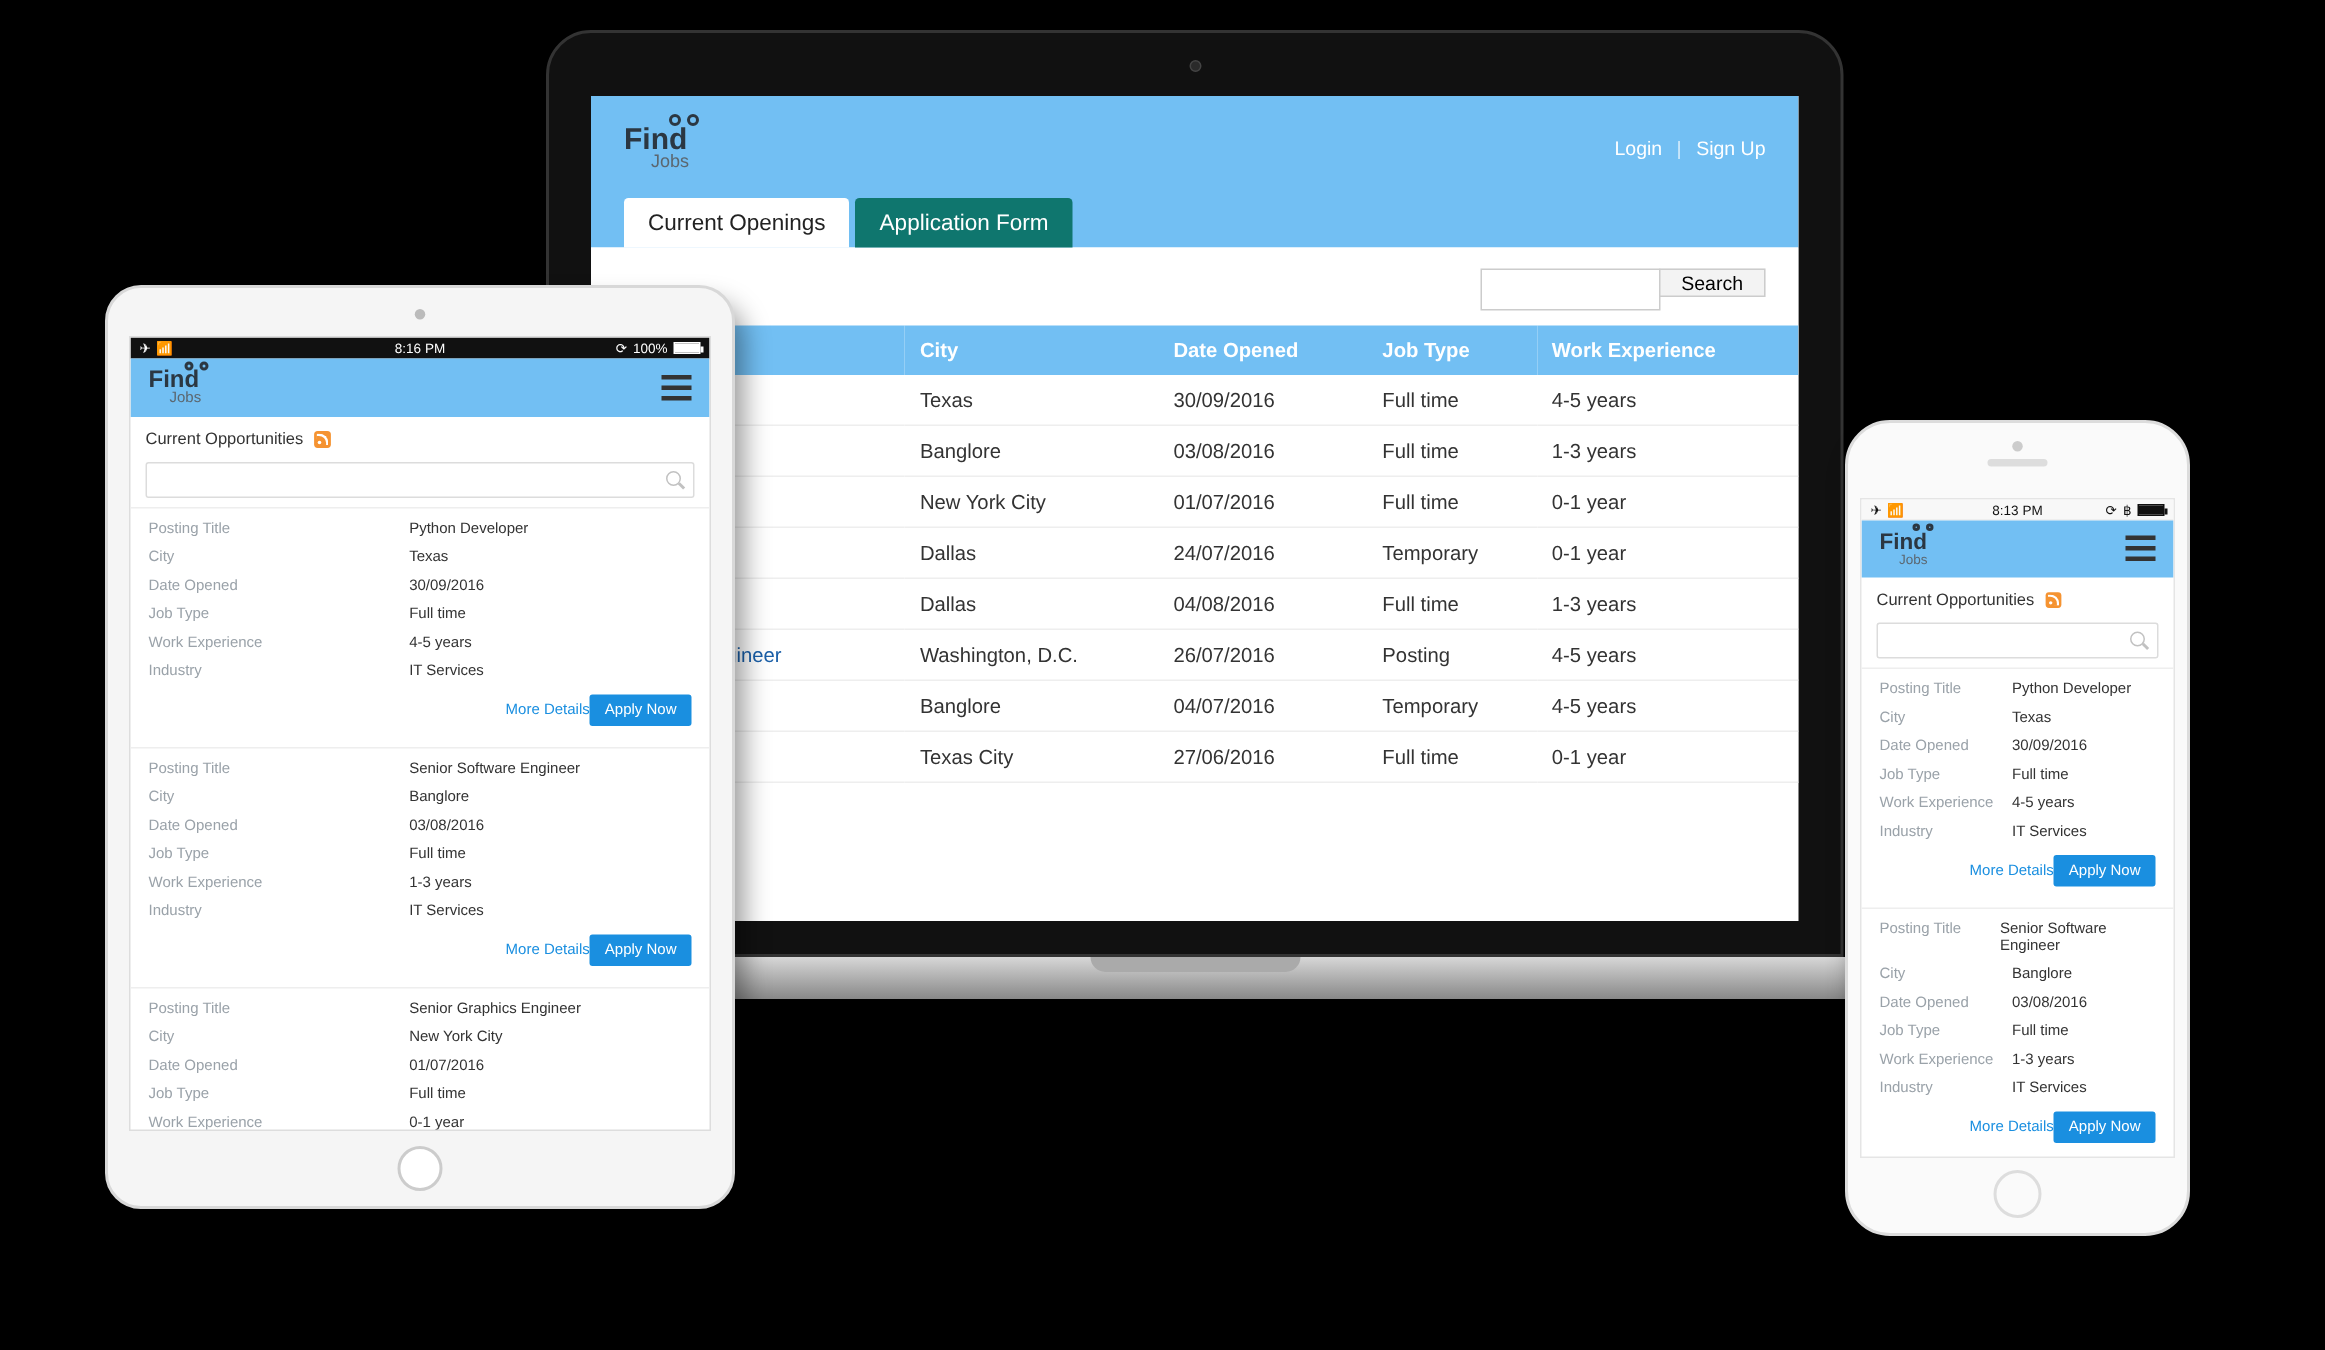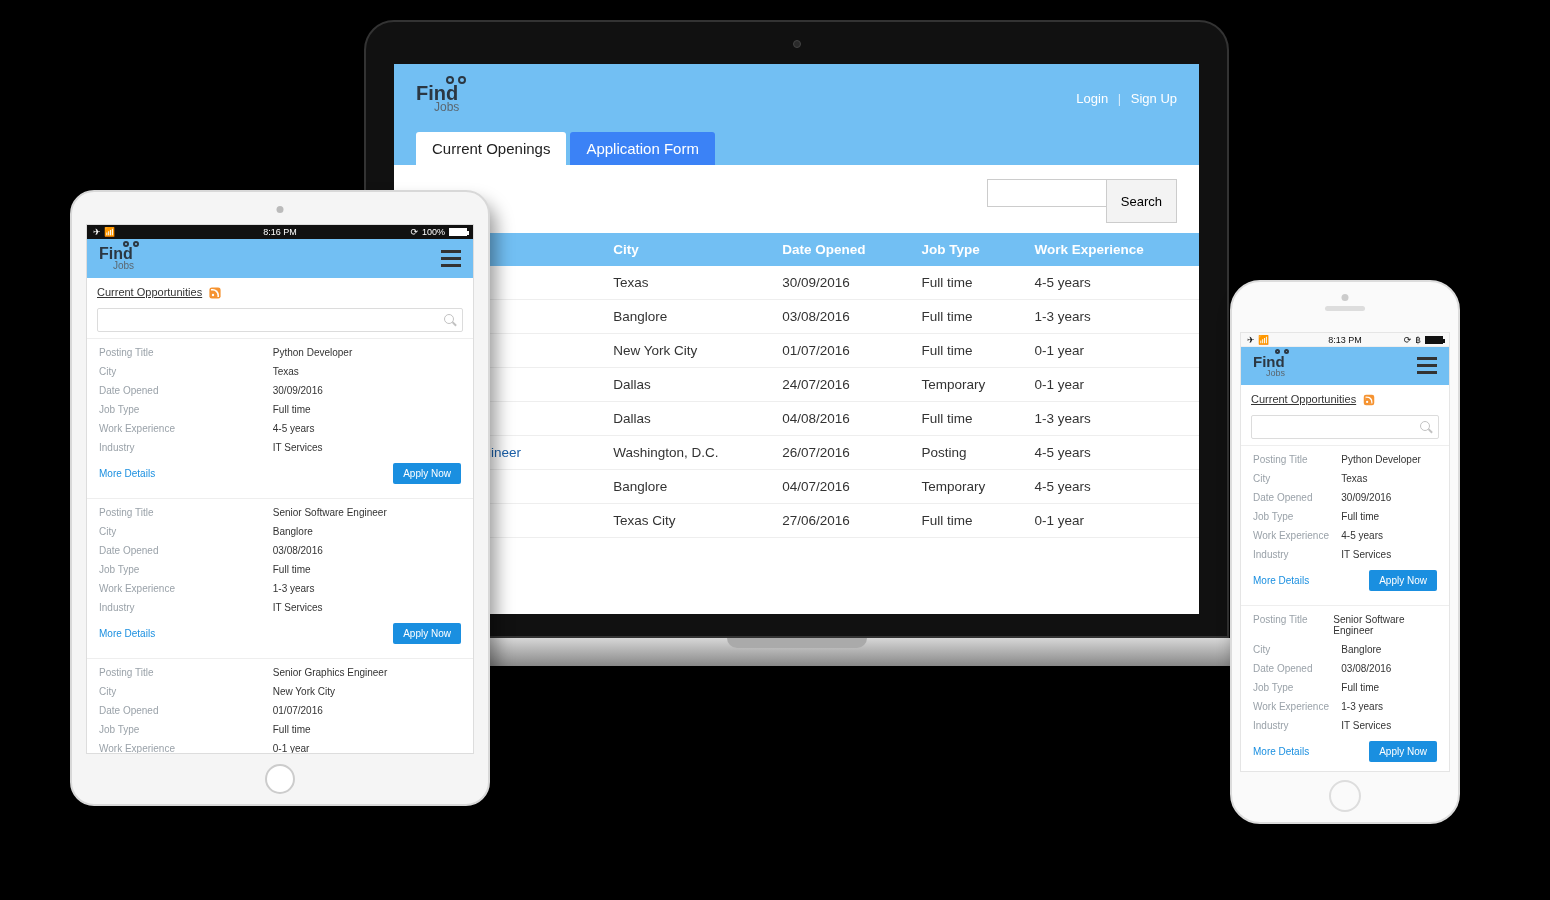--- a/index.html
+++ b/index.html
@@ -62,32 +62,32 @@
   .logo-dots span{width:8px;height:8px;border:2px solid #2b3742;border-radius:50%;display:inline-block;}
   .lp-auth { font-size:13px; color:#fff; }
   .lp-auth a { color:#fff; text-decoration:none; }
   .lp-auth .sep { margin:0 6px; opacity:.7;}
 
   .lp-tabbar { display:flex; background:#72bff3; padding:0 0 0 22px;}
   .lp-tab {
     background:#fff; color:#222; padding:8px 16px; font-size:15px;
     border-radius:3px 3px 0 0; margin-right:4px; cursor:pointer;
   }
-  .lp-tab.alt { background:#3b82f6; color:#fff;}
+  .lp-tab.alt { background:#0f766e; color:#fff;}
 
   .lp-body { padding: 12px 0 0 0; background:#fff;}
   .lp-pagetitle-row { display:flex; align-items:center; padding:4px 22px 10px 0;}
   .lp-pagetitle { font-size:16px; color:#333; }
   .rss-icon { width:14px;height:14px;background:#f59331;border-radius:3px;display:inline-block;margin-left:6px;position:relative;}
   .rss-icon::before{content:"";position:absolute;left:3px;bottom:3px;width:3px;height:3px;background:#fff;border-radius:50%;}
   .rss-icon::after{content:"";position:absolute;left:2px;bottom:2px;width:8px;height:8px;border:2px solid #fff;border-left:0;border-bottom:0;border-radius:0 8px 0 0;}
 
   .lp-search-row { display:flex; justify-content:flex-end; padding:2px 22px 10px;}
   .lp-search-input { width:120px; height:28px; border:1px solid #ccc; padding:0 6px; font-size:13px;}
-  .lp-search-btn { height:44px; padding:0 14px; border:1px solid #ccc; background:#f3f3f3; font-size:13px; margin-left:-1px; cursor:pointer;}
+  .lp-search-btn { height:19px; padding:0 14px; border:1px solid #ccc; background:#f3f3f3; font-size:13px; margin-left:-1px; cursor:pointer;}
 
   .lp-table { width:100%; border-collapse:collapse; font-size:13.5px;}
   .lp-table thead th { background:#72bff3; color:#fff; text-align:left; font-weight:600; padding:9px 10px;}
   .lp-table td { padding:9px 10px; border-bottom:1px solid #eee; color:#333;}
   .lp-table td.title { color:#1a5fa8;}
   .lp-table thead th:first-child, .lp-table td:first-child { padding-left:22px;}
 
   
   .tablet {
     position:absolute;
@@ -106,32 +106,32 @@
 
   .statusbar{background:#111;color:#fff;font-size:9px;display:flex;justify-content:space-between;align-items:center;padding:2px 6px;height:14px;}
   .statusbar .center{position:absolute;left:50%;transform:translateX(-50%);}
   .statusbar .icons{display:flex;gap:4px;align-items:center;}
   .statusbar.light{background:#f8f8f8;color:#111;border-bottom:1px solid #eee;}
 
   .mob-header{background:#72bff3;display:flex;justify-content:space-between;align-items:center;padding:8px 12px;}
   .hamburger{display:flex;flex-direction:column;gap:4px;cursor:pointer;}
   .hamburger span{display:block;width:20px;height:3px;background:#333;}
 
-  .mob-title-row{display:flex;padding:8px 10px;font-size:11px;color:#333;text-decoration:underline;}
+  .mob-title-row{display:flex;align-items:center;padding:8px 10px;font-size:11px;color:#333;}
   .mob-search-wrap{padding:0 10px 6px;}
   .mob-search{width:100%;height:24px;border:1px solid #dcdcdc;border-radius:2px;position:relative;}
   .mob-search .mag{position:absolute;right:6px;top:5px;width:12px;height:12px;opacity:.4;}
   .mag::before{content:"";position:absolute;width:8px;height:8px;border:1.5px solid #666;border-radius:50%;}
   .mag::after{content:"";position:absolute;width:5px;height:1.5px;background:#666;transform:rotate(45deg);left:8px;top:9px;}
 
   .card{border-top:1px solid #eee;padding:4px 0;}
   .kv{display:flex;padding:4px 12px;font-size:10px;}
   .kv .k{width:48%;color:#9aa2a9;}
   .kv .v{color:#333;}
-  .card-actions{display:flex;justify-content:space-between;align-items:center;padding:6px 12px 10px;}
+  .card-actions{display:flex;justify-content:flex-end;align-items:center;padding:6px 12px 10px;}
   .link{color:#1a8fe0;font-size:10px;cursor:pointer;}
   .apply-btn{background:#1a8fe0;color:#fff;font-size:10px;padding:5px 10px;border:none;border-radius:2px;cursor:pointer;}
 
   
   .phone {
     position:absolute;
     right:90px; top:280px;
     width:230px;
     background:#fafafa;
     border:2px solid #dcdcdc;

